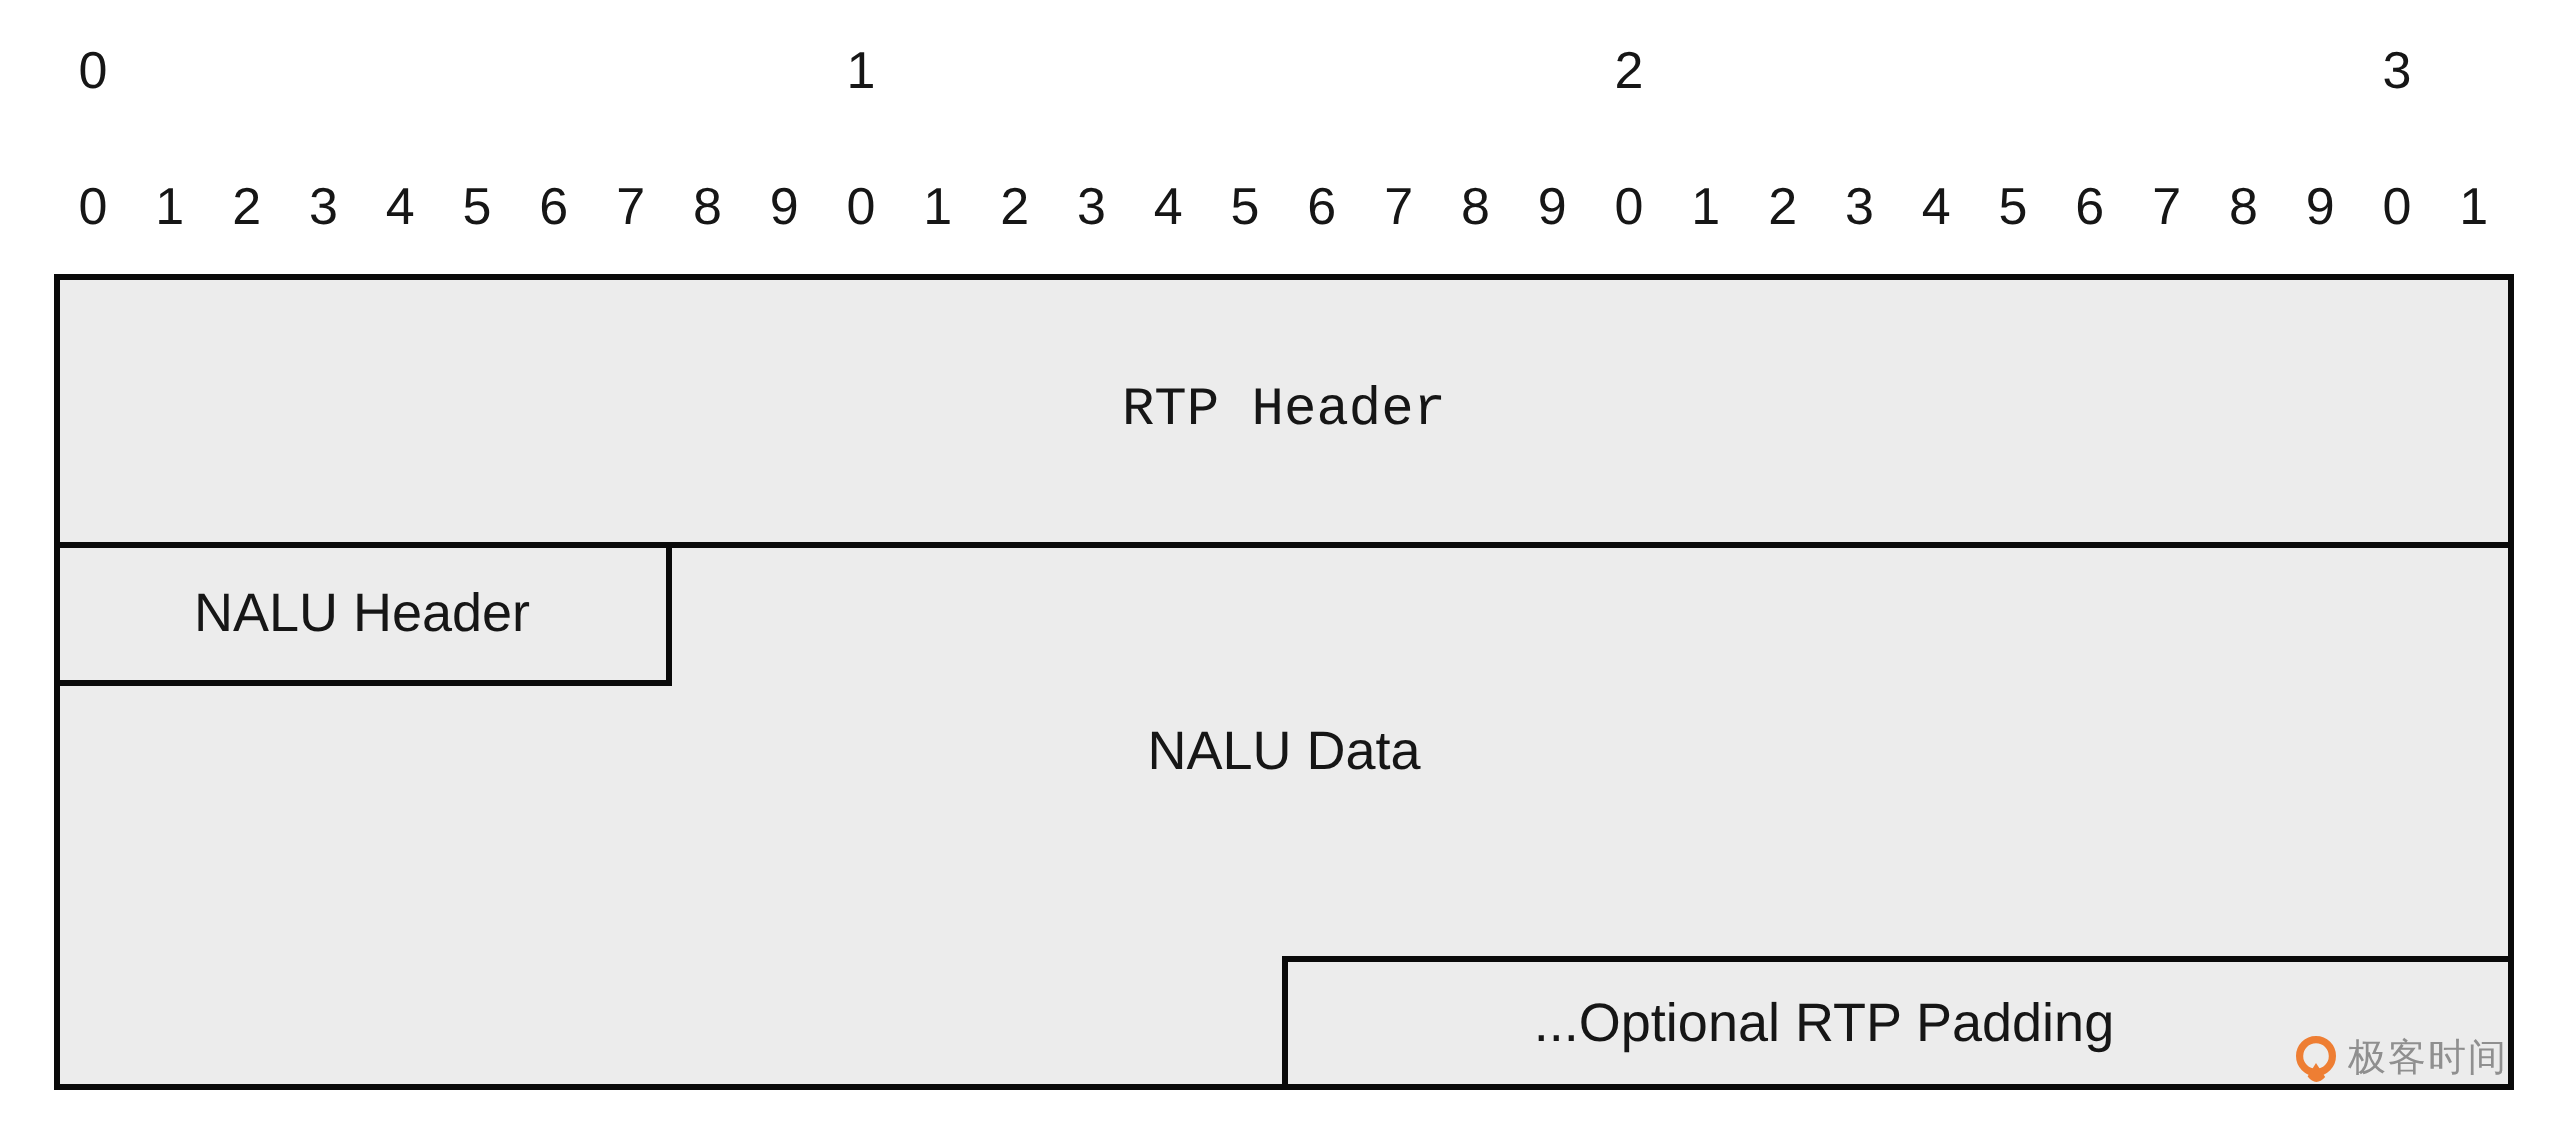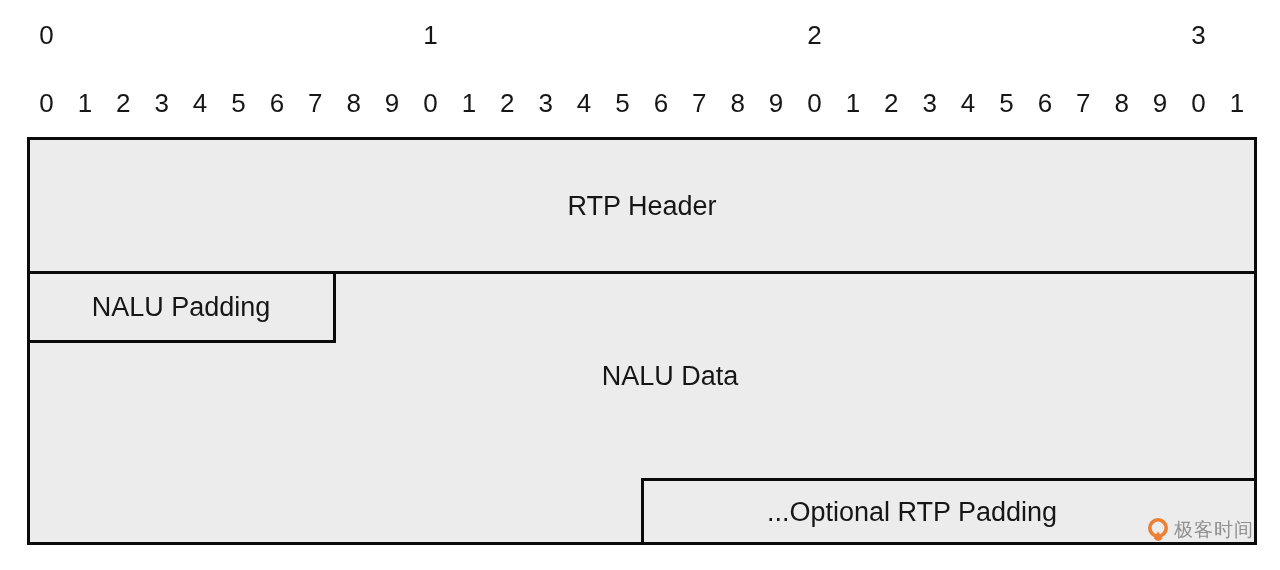--- a/index.html
+++ b/index.html
@@ -45,23 +45,23 @@
   .l-pad-left      { left: 611px; top: 338px; width: 3px;    height: 64px; }
 
   
   .field-label {
     position: absolute;
     transform: translate(-50%, -50%);
     font-size: 27px;
     color: #161616;
     white-space: nowrap;
   }
-  .lbl-rtp-header   { left: 642px; top: 206px; }
+  .lbl-rtp-header   { left: 642px; top: 206px; font-family: Liberation Mono, monospace; }
   .lbl-nalu-header  { left: 181px; top: 307px; }
-  .lbl-nalu-data    { left: 642px; top: 376px; margin-left: 28px; }
+  .lbl-nalu-data    { left: 642px; top: 376px; }
   .lbl-rtp-padding  { left: 912px; top: 512px; }
 
   
   .watermark {
     position: absolute;
     left: 1146px;
     top: 516px;
     height: 28px;
     display: flex;
     align-items: flex-end;
@@ -124,21 +124,21 @@
 
   <div class="packet">
     <div class="line l-rtp-bottom"></div>
     <div class="line l-naluh-right"></div>
     <div class="line l-naluh-bottom"></div>
     <div class="line l-pad-top"></div>
     <div class="line l-pad-left"></div>
   </div>
 
   <div class="field-label lbl-rtp-header">RTP Header</div>
-  <div class="field-label lbl-nalu-header">NALU Padding</div>
+  <div class="field-label lbl-nalu-header">NALU Header</div>
   <div class="field-label lbl-nalu-data">NALU Data</div>
   <div class="field-label lbl-rtp-padding">...Optional RTP Padding</div>
 
   <div class="watermark">
     <span style="display:inline-flex;">
       <svg width="24" height="27" viewBox="0 0 24 27" aria-hidden="true">
         <circle cx="12" cy="11" r="8.2" fill="none" stroke="#ee7e33" stroke-width="3.6"></circle>
         <path d="M12 14.5 L16.6 21.5 Q12 26.5 7.8 21.3 Z" fill="#ee7e33"></path>
       </svg>
     </span>

